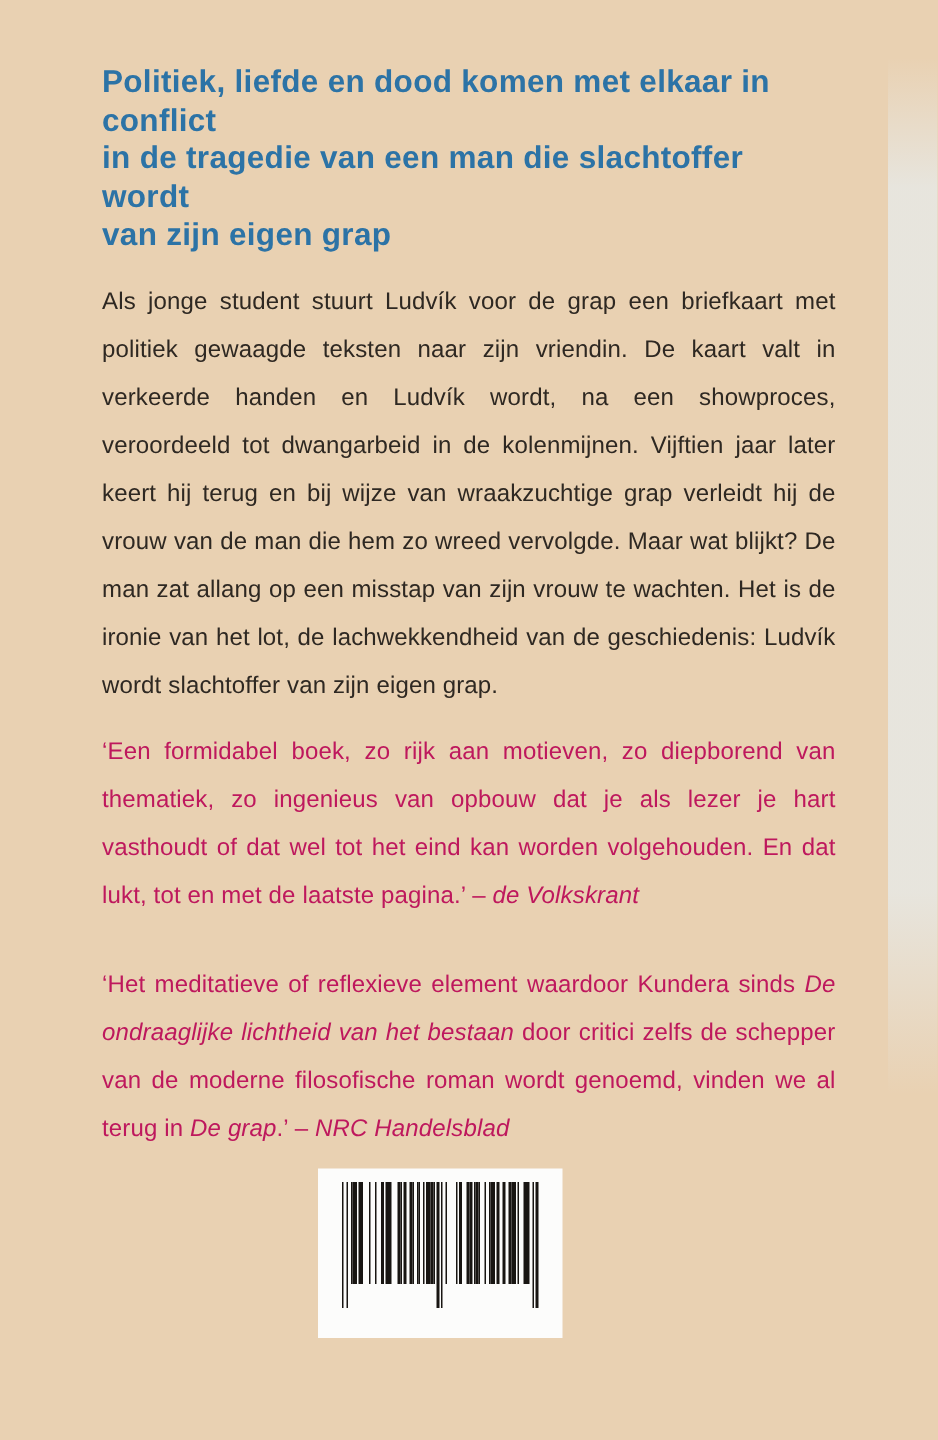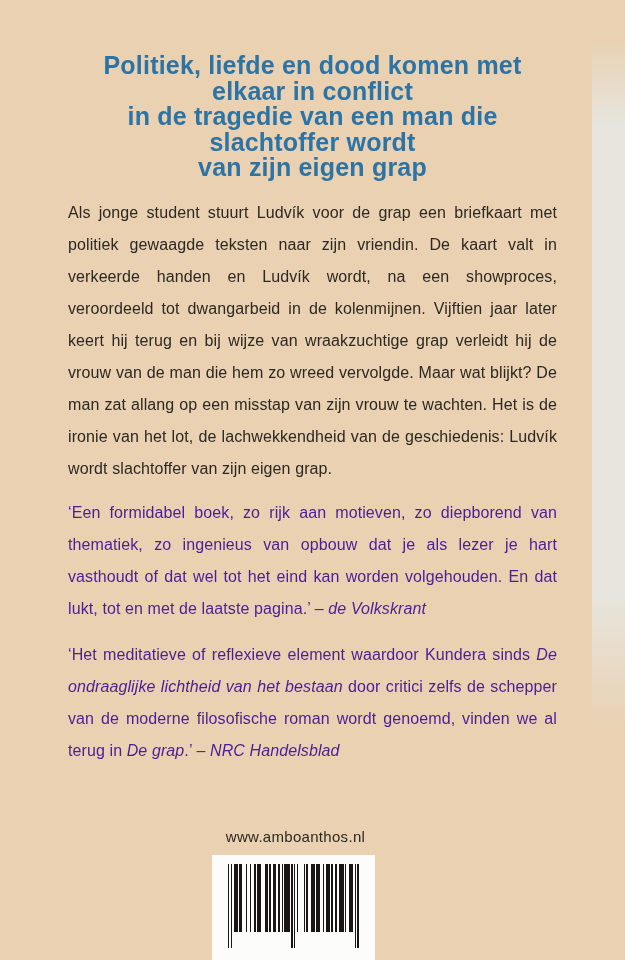--- a/index.html
+++ b/index.html
@@ -17,39 +17,38 @@
       rgba(231,231,226,0.9) 13%,
       rgba(231,231,226,0.9) 62%,
       rgba(231,231,226,0) 76%);
     pointer-events:none;
   }
   .content{
     position:absolute;left:68px;top:0;width:489px;
     color:#2e2822;
   }
   .tagline{
-    margin-top:53px;
-    text-align:center;
+    margin-top:42px;
     color:#2c73a6;
     font-weight:bold;
-    font-size:25px;
+    font-size:21px;
     line-height:25.5px;
     white-space:pre-line;
     letter-spacing:0.2px;
   }
   .para{
     font-size:16px;
     line-height:32px;
     text-align:justify;
     letter-spacing:0.1px;
   }
   .synopsis{margin-top:16px;}
-  .quote{color:#4c1d95;}
+  .quote{color:#be185d;}
   .q1{margin-top:12px;}
-  .q2{margin-top:14px;}
+  .q2{margin-top:27px;}
   .q3{margin-top:24px;}
   .author{margin-top:29px;}
   .seg-i{font-style:italic;}
   .seg-caps{letter-spacing:2.6px;}
   .website{
     margin-top:61px;
     text-align:center;
     font-size:15px;
     letter-spacing:0.3px;
     transform:translateX(-17px);
@@ -78,21 +77,20 @@
   <div class="tagline">Politiek, liefde en dood komen met elkaar in conflict
 in de tragedie van een man die slachtoffer wordt
 van zijn eigen grap</div>
 
   <div class="para synopsis">Als jonge student stuurt Ludvík voor de grap een briefkaart met politiek gewaagde teksten naar zijn vriendin. De kaart valt in verkeerde handen en Ludvík wordt, na een showproces, veroordeeld tot dwangarbeid in de kolenmijnen. Vijftien jaar later keert hij terug en bij wijze van wraakzuchtige grap verleidt hij de vrouw van de man die hem zo wreed vervolgde. Maar wat blijkt? De man zat allang op een misstap van zijn vrouw te wachten. Het is de ironie van het lot, de lachwekkendheid van de geschiedenis: Ludvík wordt slachtoffer van zijn eigen grap.</div>
 
   <div class="para quote q1"><span>‘Een formidabel boek, zo rijk aan motieven, zo diepborend van thematiek, zo ingenieus van opbouw dat je als lezer je hart vasthoudt of dat wel tot het eind kan worden volgehouden. En dat lukt, tot en met de laatste pagina.’ – </span><span class="seg-i">de Volkskrant</span></div>
   <div class="para quote q2"><span>‘Het meditatieve of reflexieve element waardoor Kundera sinds </span><span class="seg-i">De ondraaglijke lichtheid van het bestaan</span><span> door critici zelfs de schepper van de moderne filosofische roman wordt genoemd, vinden we al terug in </span><span class="seg-i">De grap</span><span>.’ – </span><span class="seg-i">NRC Handelsblad</span></div>
 
 
-  <div class="website">www.amboanthos.nl</div>
 
   <div class="barcode-panel">
     <div class="barcode-inner">
       <div class="bars">
           <div class="module black tall"></div>
           <div class="module tall"></div>
           <div class="module black tall"></div>
           <div class="module"></div>
           <div class="module black"></div>
           <div class="module black"></div>

